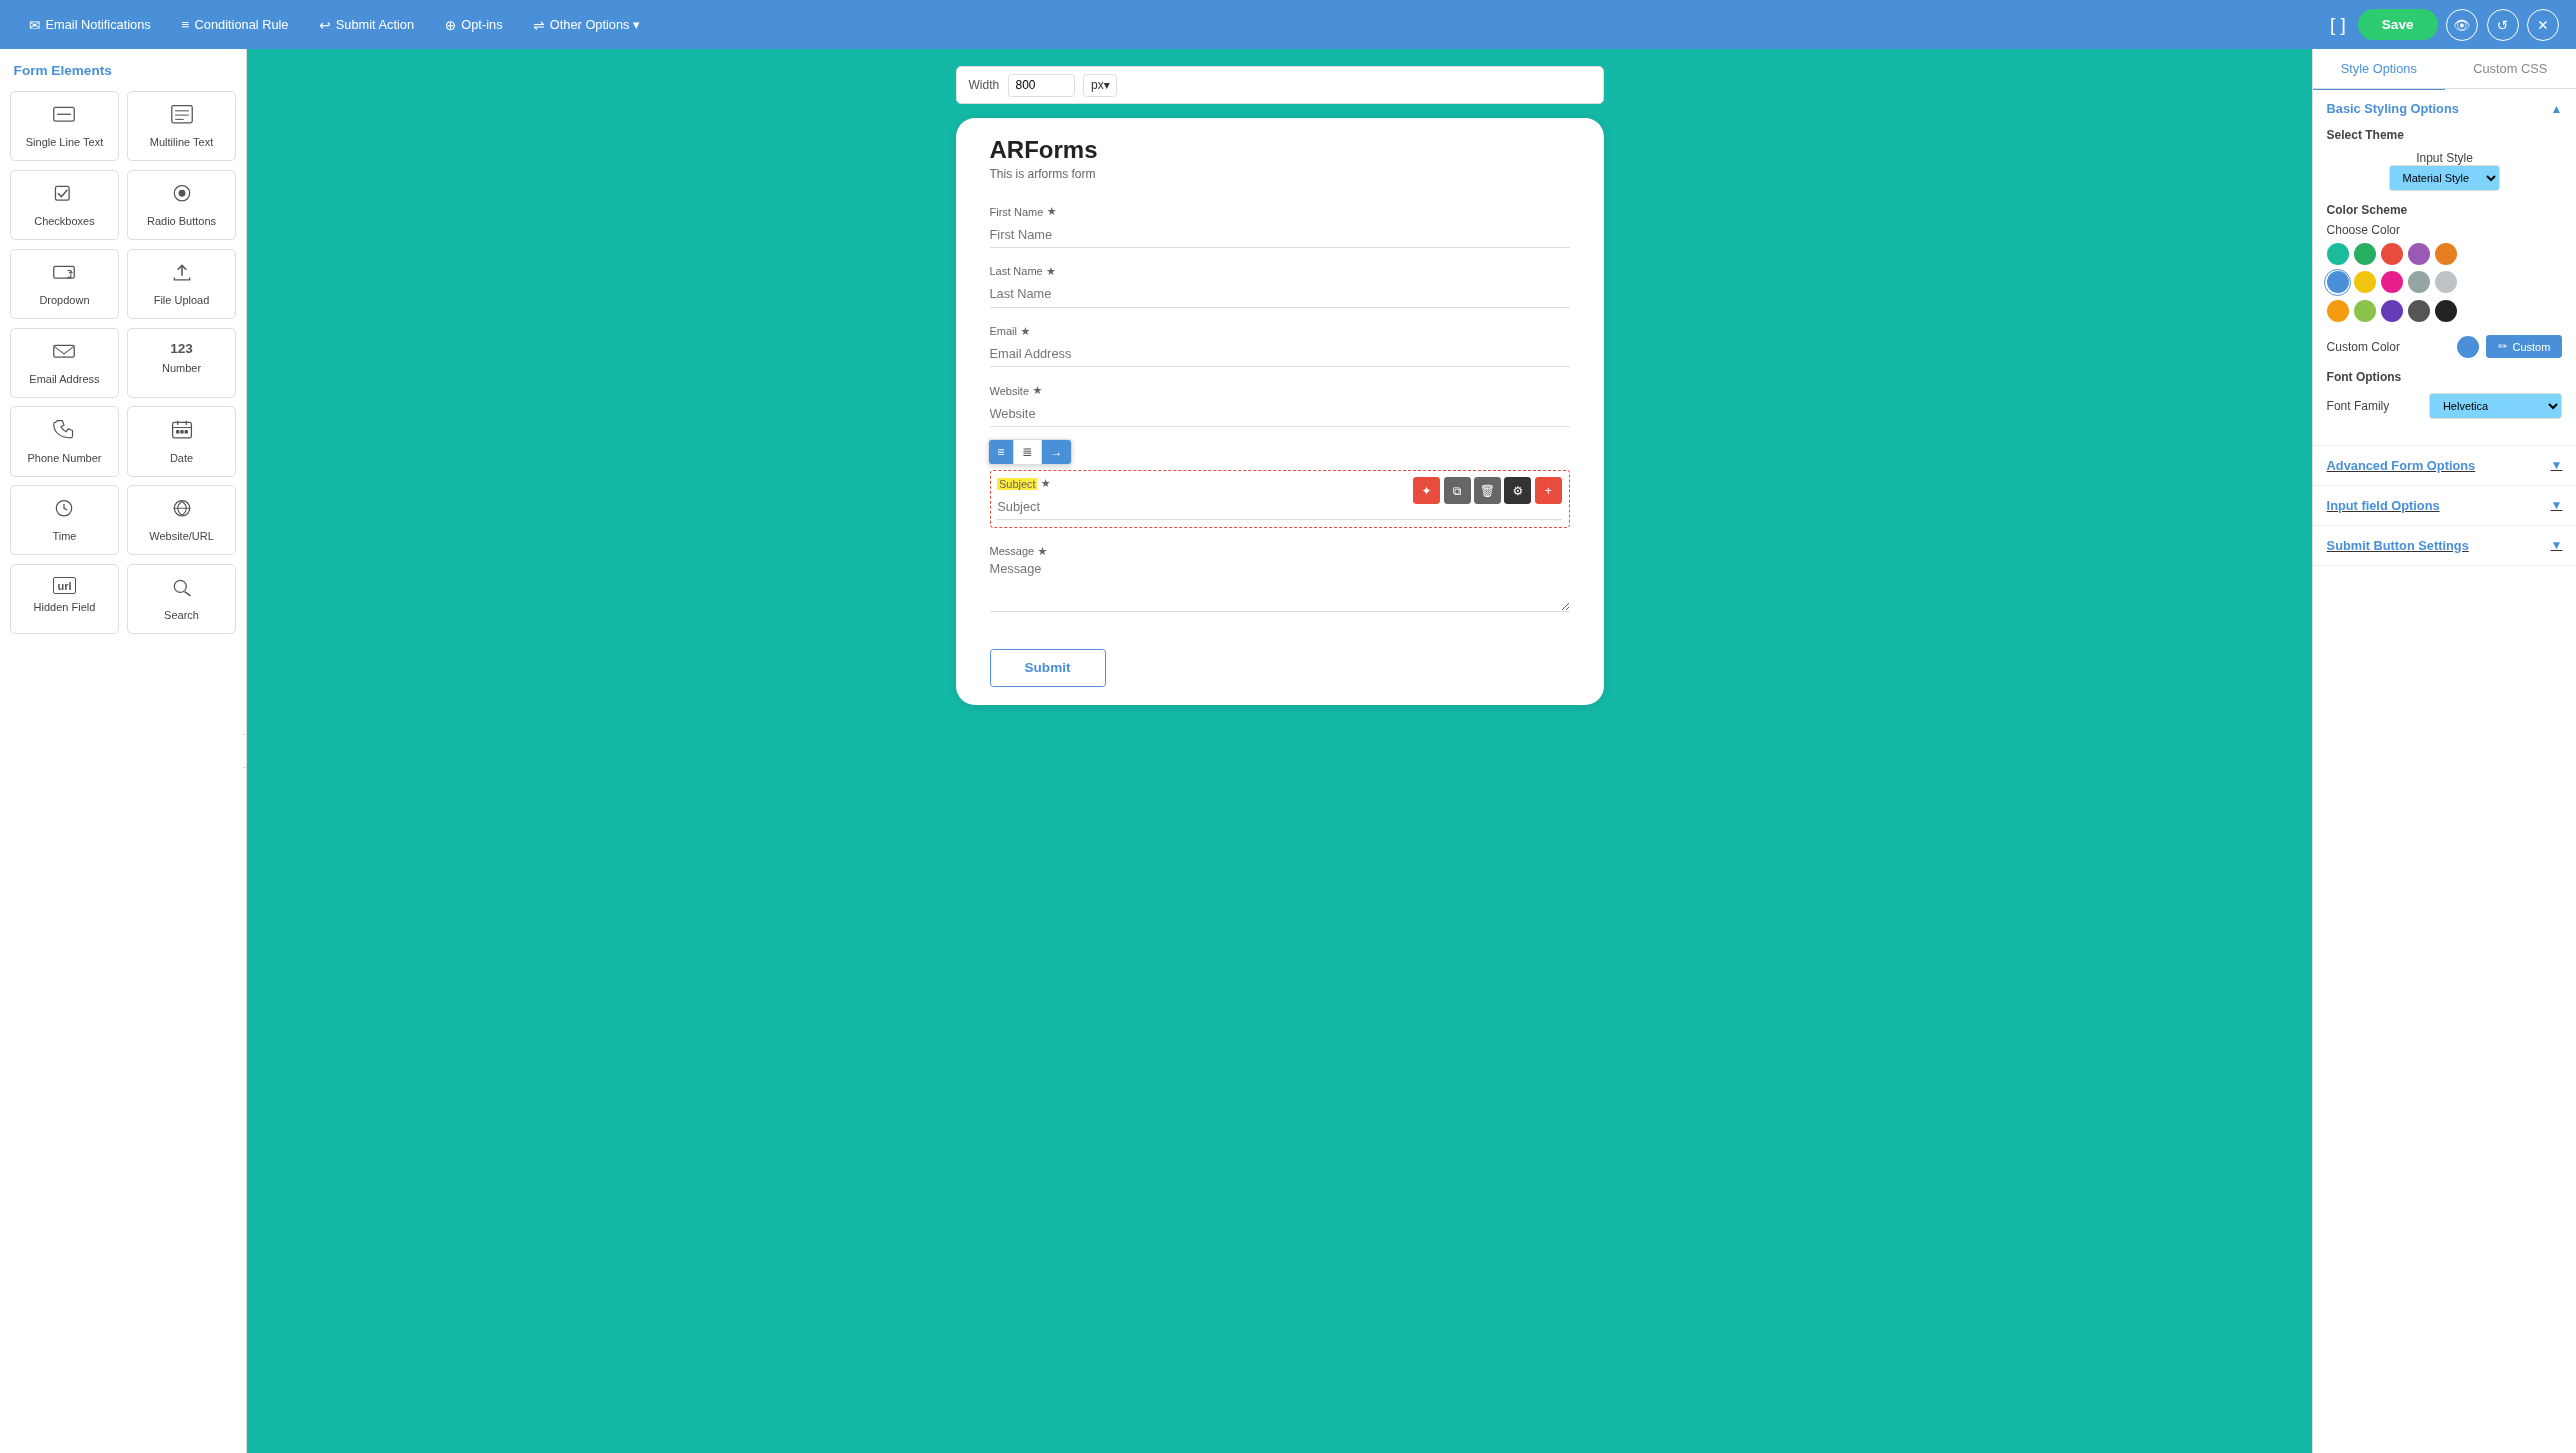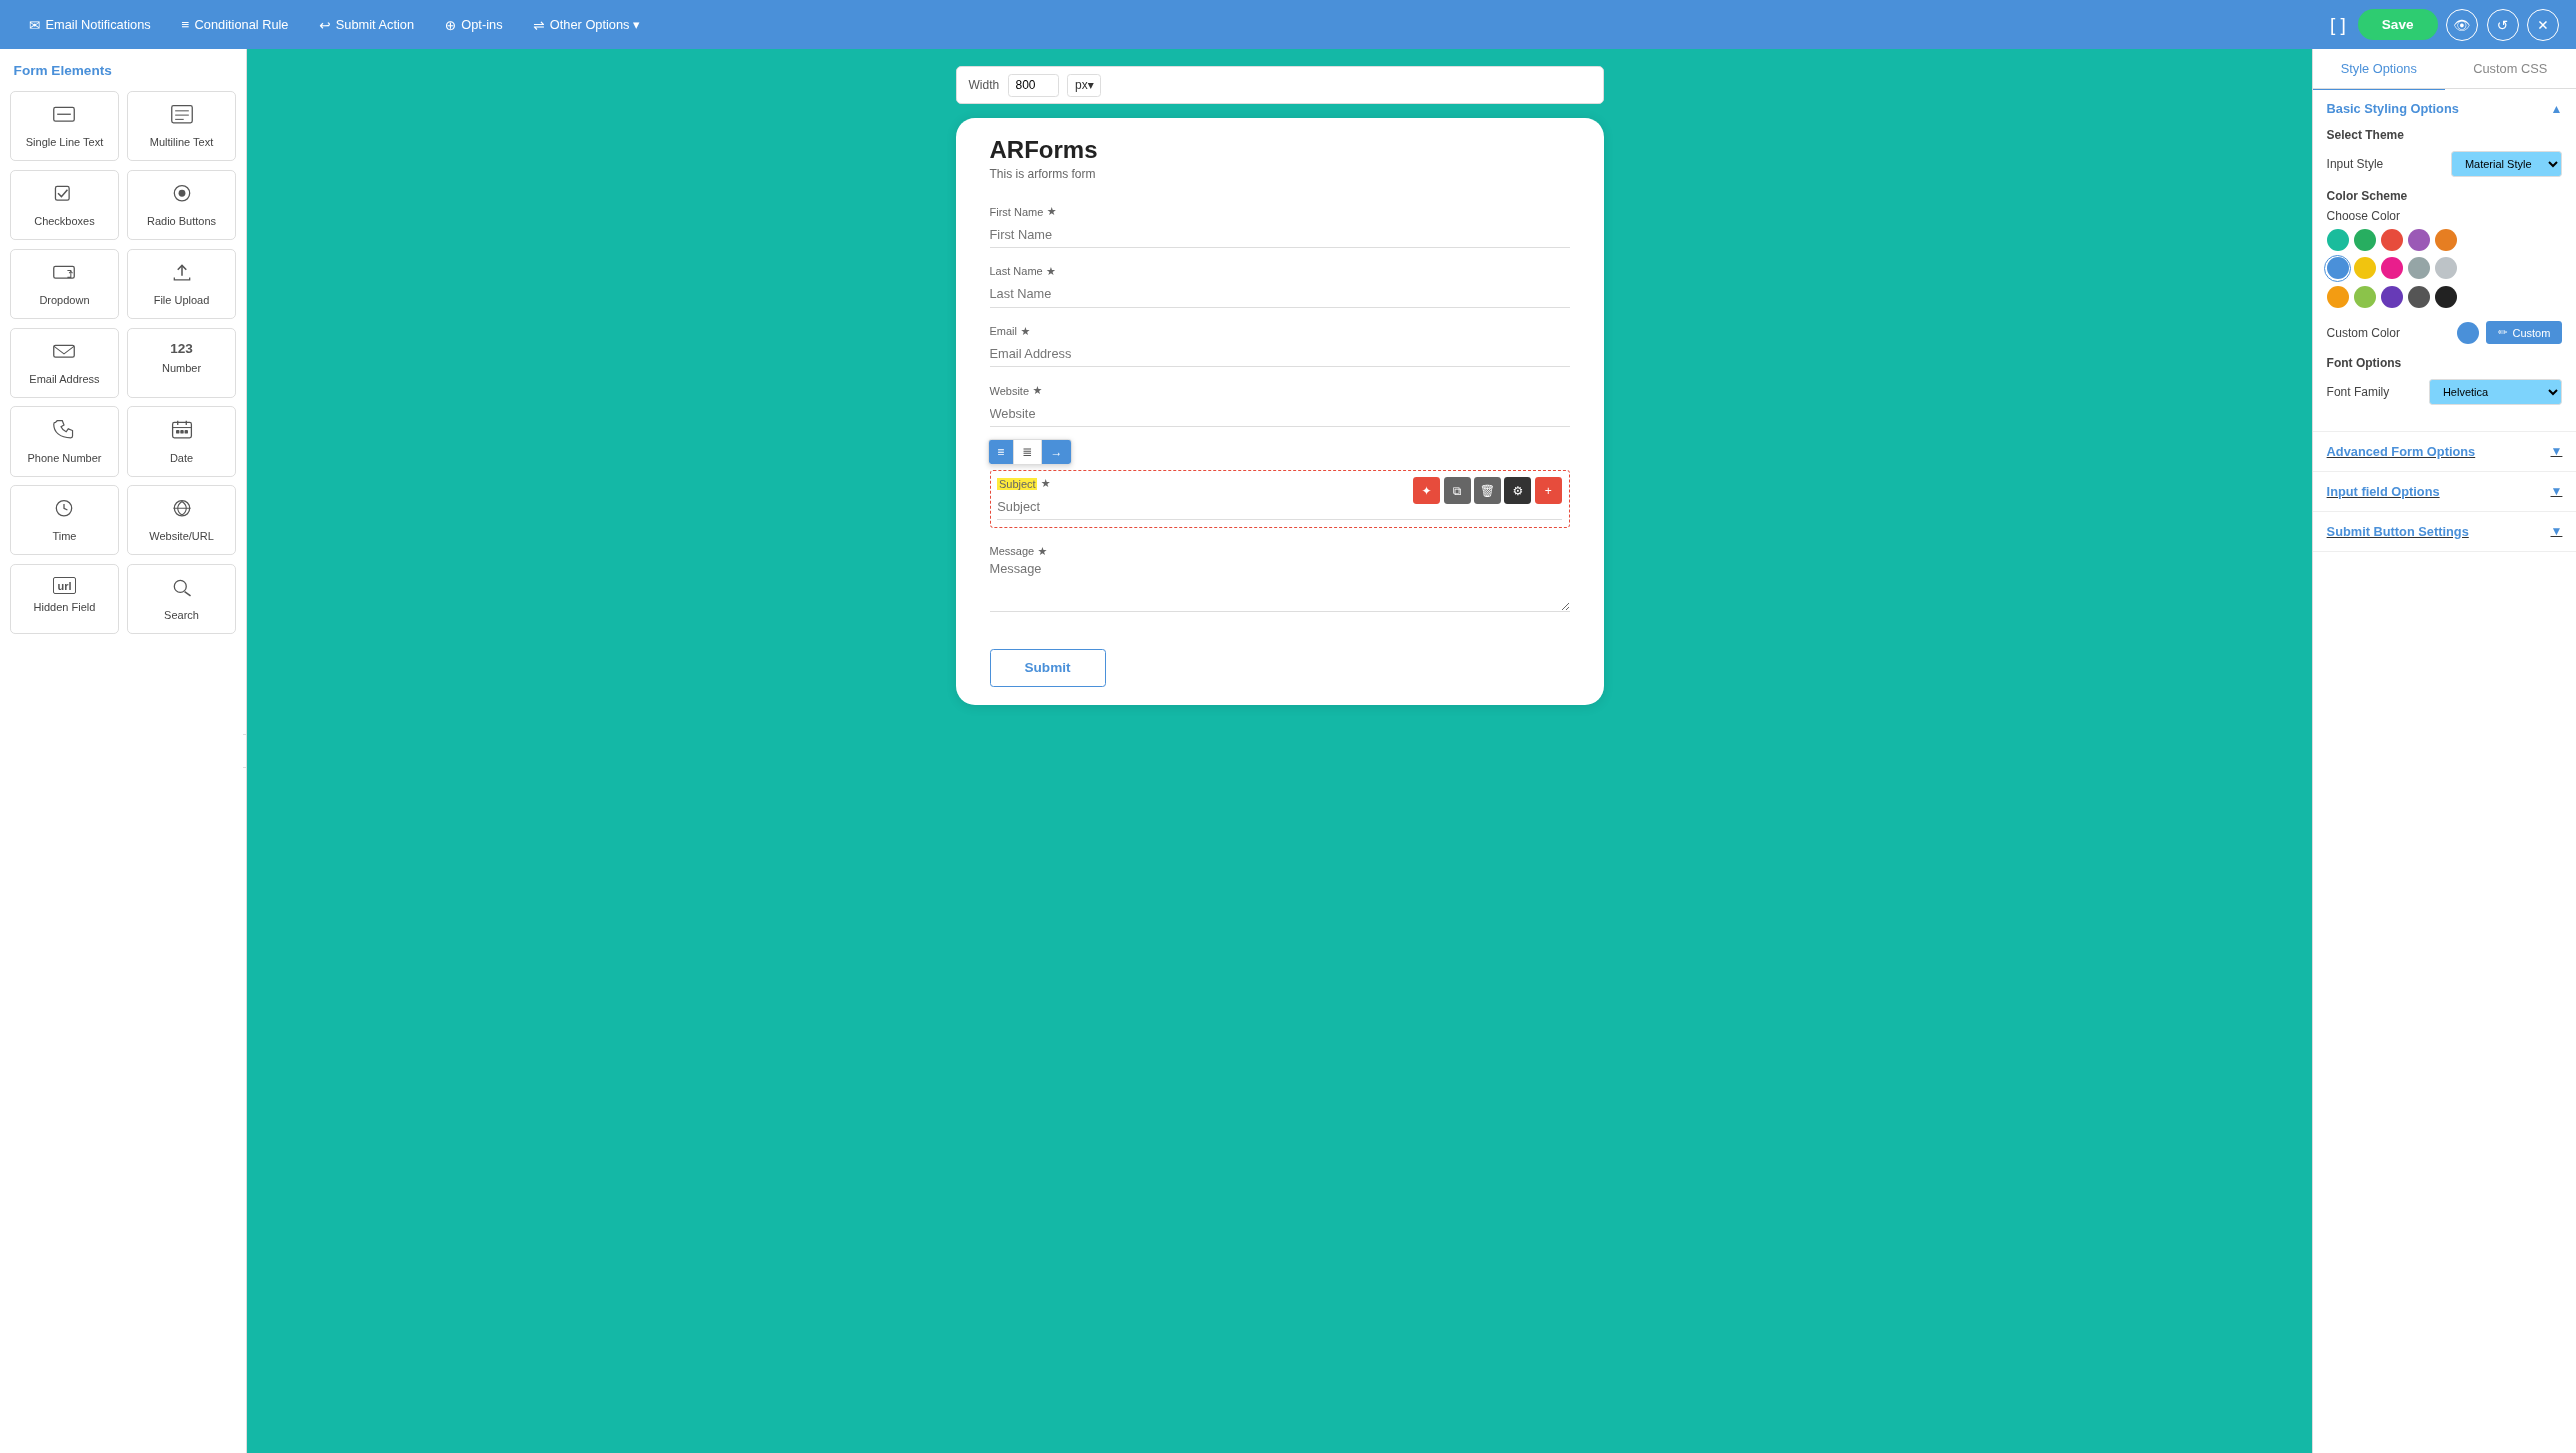--- a/index.html
+++ b/index.html
@@ -128,21 +128,21 @@
       border-radius: 5.1px;
       border: 0.9px solid #ddd;
       width: 100%;
       max-width: 648px;
     }
     .width-label { color: #555; font-size: 12px; }
     .width-input {
       border: 0.9px solid #ddd;
       border-radius: 3.4px;
       padding: 3.4px 6.8px;
-      width: 51px;
+      width: 67px;
       font-size: 12px;
     }
     .width-unit {
       border: 0.9px solid #ddd;
       border-radius: 3.4px;
       padding: 3.4px 6.8px;
       font-size: 12px;
       cursor: pointer;
       background: white;
     }
@@ -311,20 +311,21 @@
     }
     .chevron { color: #4a90d9; font-size: 12px; }
 
     .right-section-body { padding: 0 13.6px 13.6px; }
 
     .option-row {
       display: flex;
       align-items: center;
       justify-content: space-between;
       margin-bottom: 12px;
+      flex-direction: column;
     }
     .option-label { font-size: 12px; color: #444; }
     .option-select {
       border: 0.9px solid #ddd;
       border-radius: 3.4px;
       padding: 5.1px 8.5px;
       font-size: 11px;
       background: #7dd3fc;
       cursor: pointer;
       min-width: 111px;

